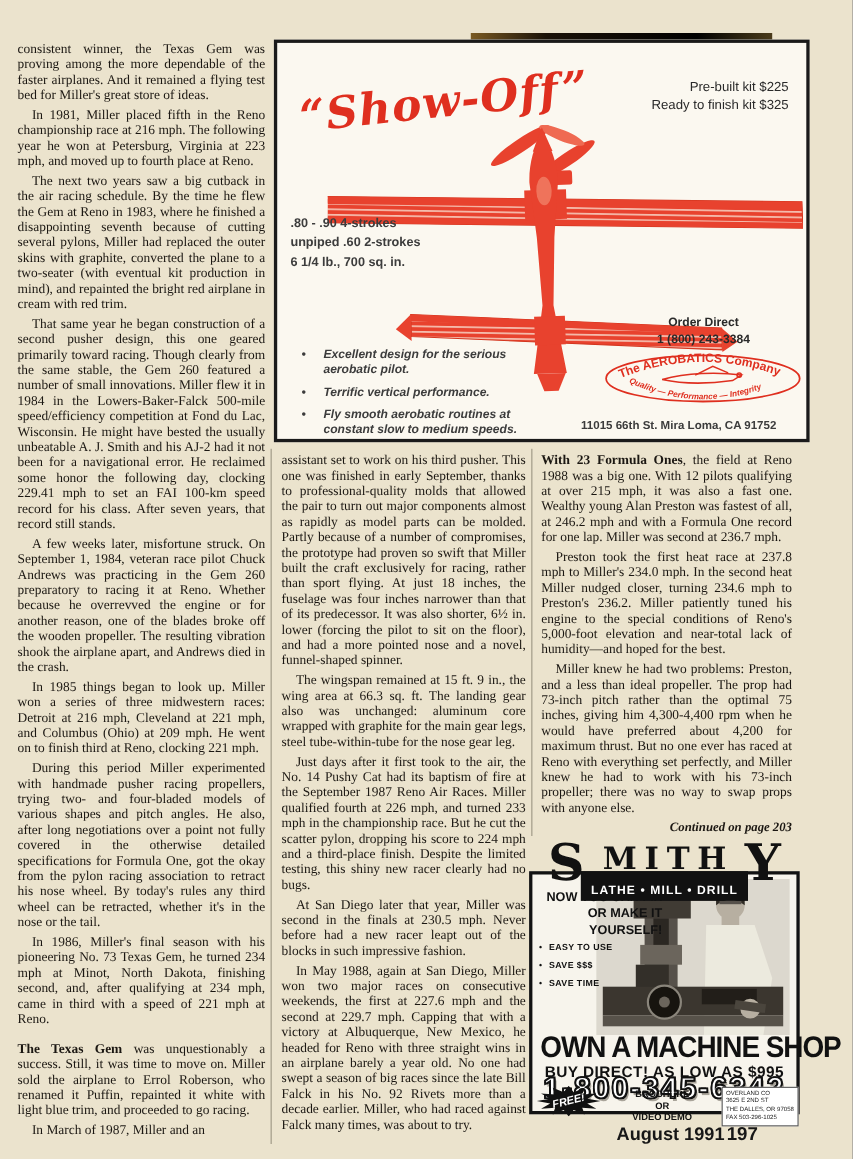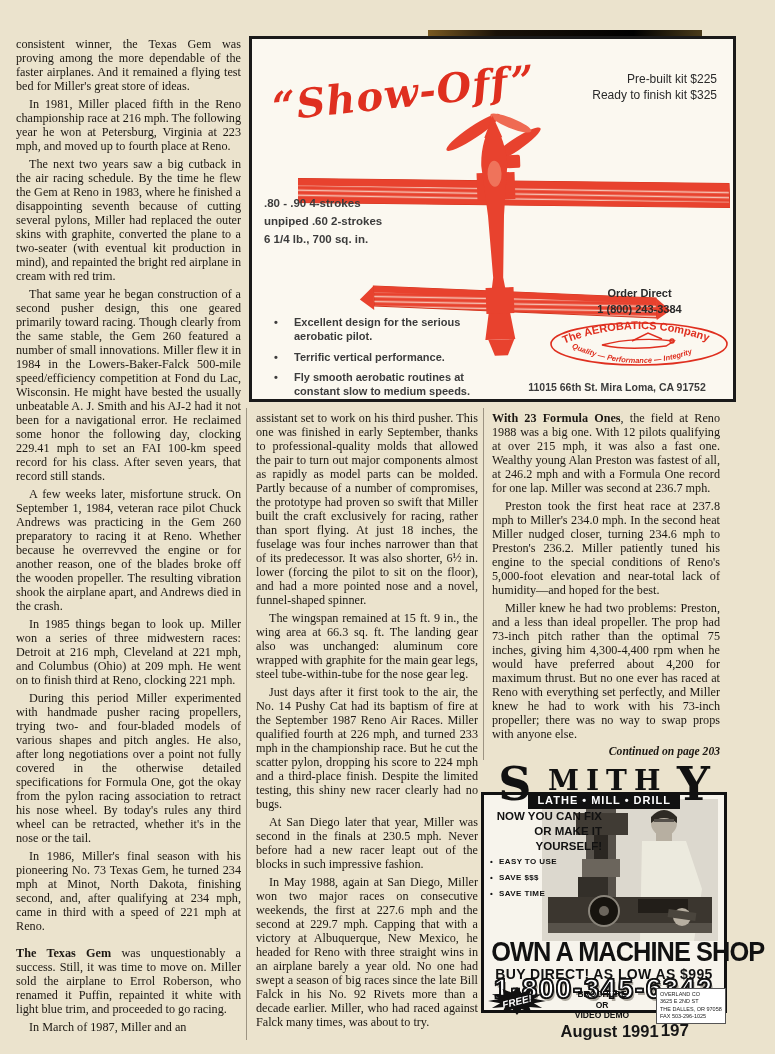--- a/index.html
+++ b/index.html
@@ -33,39 +33,39 @@
                    font-size:40px; color:#df2f1f; transform:rotate(-6deg); letter-spacing:1px; }
   .kits { position:absolute; right:16px; top:32px; text-align:right;
           font-size:12px; font-weight:normal; color:#2a2a2a; line-height:1.35; }
   .plane-svg { position:absolute; left:46px; top:26px; width:432px; height:310px; }
   .specs { position:absolute; left:12px; top:156px; font-size:11.5px; font-weight:bold;
            color:#3c3c3c; line-height:1.55; }
   .order { position:absolute; left:300px; top:247px; width:175px; text-align:center;
            font-size:11px; font-weight:bold; color:#2a2a2a; line-height:1.45; }
   .so-bullets { position:absolute; left:16px; top:277px; width:232px; margin:0; padding:0;
                 list-style:none; font-size:11px; font-weight:bold; color:#3c3c3c; }
-  .so-bullets li { margin-bottom:7px; padding-left:26px; position:relative; line-height:1.25; }
+  .so-bullets li { margin-bottom:7px; padding-left:26px; position:relative; line-height:1.25;font-style:italic; }
   .so-bullets li::before { content:"•"; position:absolute; left:6px; }
   .logo { position:absolute; left:292px; top:272px; width:190px; height:66px; }
   .so-addr { position:absolute; left:252px; top:342px; width:226px; text-align:center;
              font-size:10.5px; font-weight:bold; color:#3c3c3c; }
 
   
   .smithy { position:absolute; left:480px; top:765px; width:248px; height:252px;
             font-family:"Liberation Sans", sans-serif; color:#111; }
   .smithy-frame { position:absolute; left:1px; right:1px; top:27px; bottom:4px;
                   border:3px solid #121212; background:#f7f4ec; }
   .smithy-header { position:absolute; top:0; left:0; right:0; display:flex;
                    justify-content:center; align-items:flex-start; z-index:4;
                    font-family:"DejaVu Serif", serif; font-weight:bold; }
   .sm-big { font-size:46px; line-height:.85; }
   .sm-mid-wrap { display:flex; flex-direction:column; align-items:center; margin:0 -3px; padding-top:2px; }
   .sm-mid { font-size:28px; line-height:1; letter-spacing:7px; text-indent:7px; }
   .sm-bar { background:#111; color:#fff; font-family:"Liberation Sans",sans-serif;
-            font-weight:bold; font-size:11px; letter-spacing:1px; padding:2px 9px 3px;
+            font-weight:bold; font-size:11px; letter-spacing:1px; padding:12px 9px 3px;
             margin-top:-3px; white-space:nowrap; }
   .smithy-headline { position:absolute; left:10px; top:44px; width:112px; z-index:3;
                      font-weight:bold; font-size:11.5px; line-height:1.3;text-align:right; }
   .sm-bullets { position:absolute; left:10px; top:92px; z-index:3; margin:0; padding:0;
                 list-style:none; font-size:8px; font-weight:bold; letter-spacing:.4px; }
   .sm-bullets li { margin-bottom:7px; padding-left:9px; position:relative; }
   .sm-bullets li::before { content:"•"; position:absolute; left:0; }
   .smithy-photo { position:absolute; left:62px; top:34px; width:176px; height:142px; z-index:1; }
   .smithy-own { position:absolute; left:4px; right:4px; top:172px; z-index:3; text-align:center;
                 font-weight:bold; font-size:27px; letter-spacing:-1px; transform:scaleX(.94);

